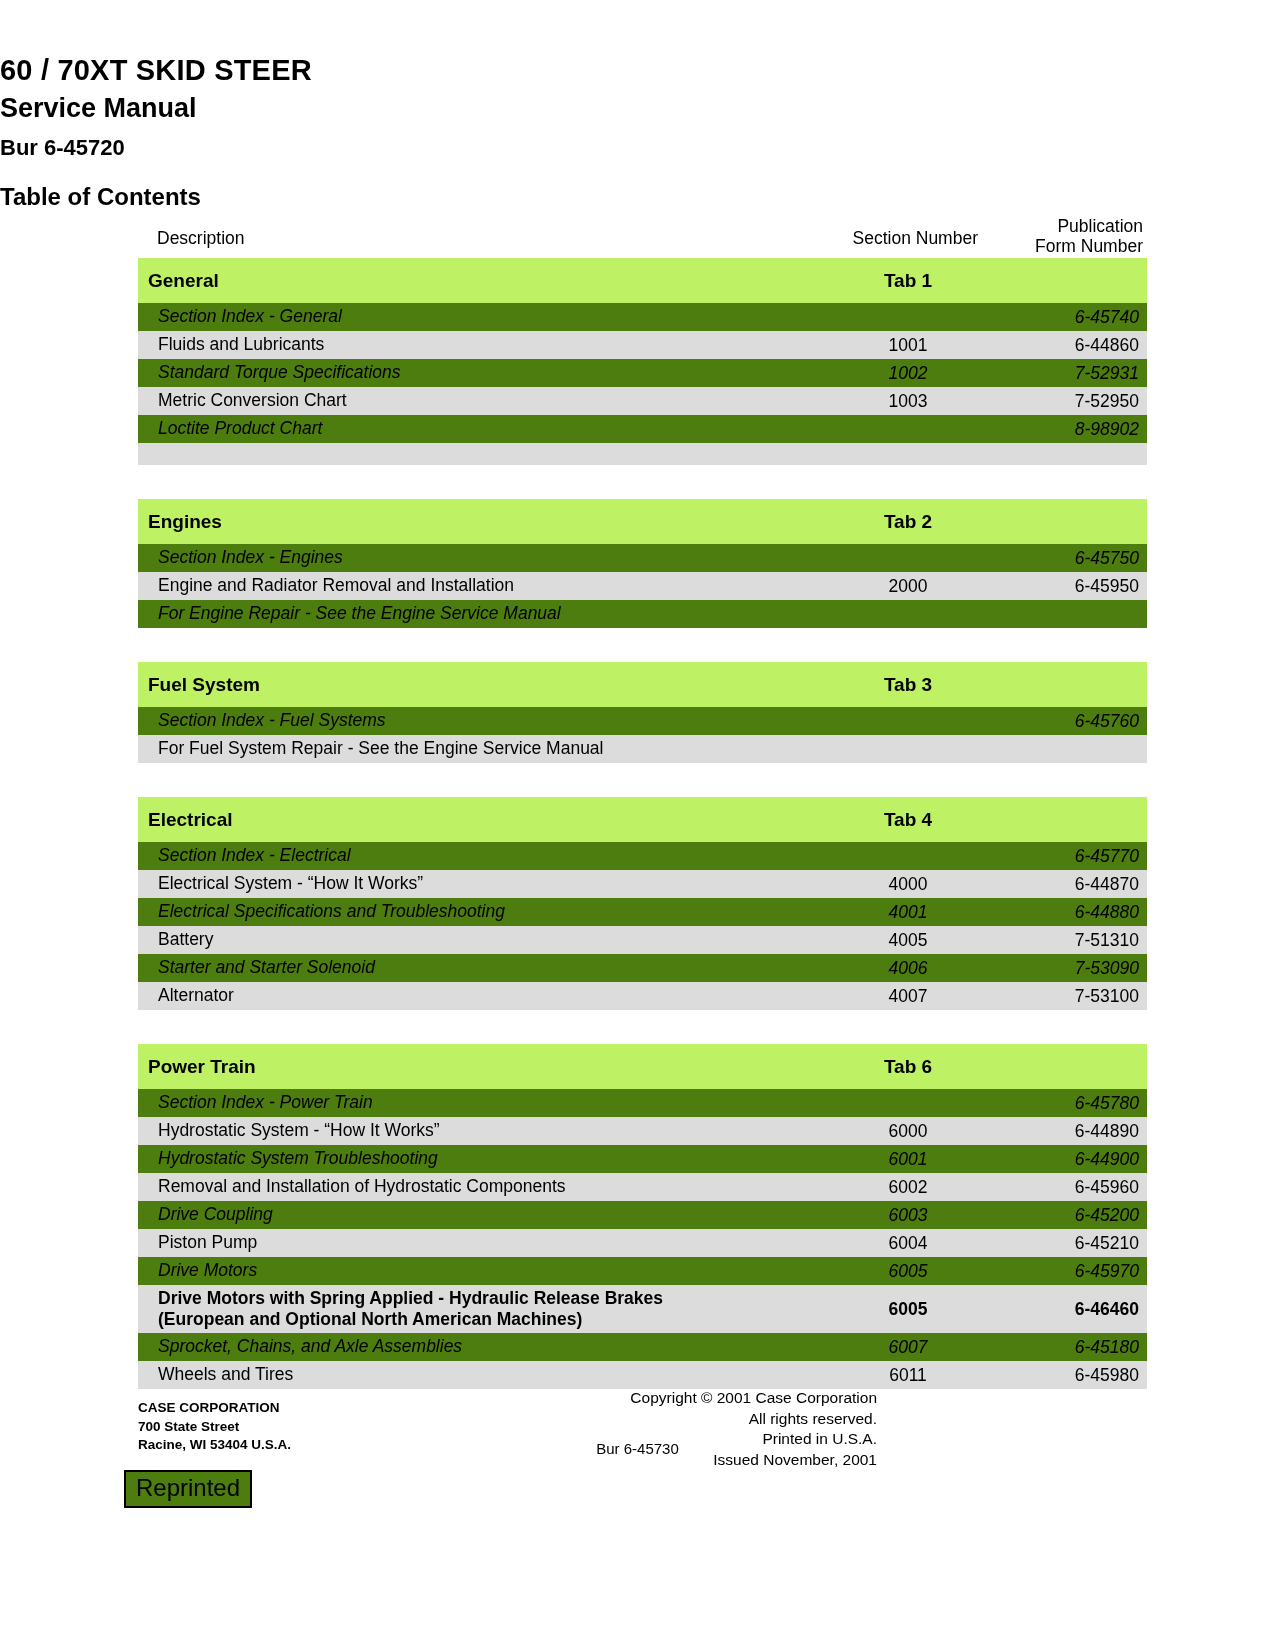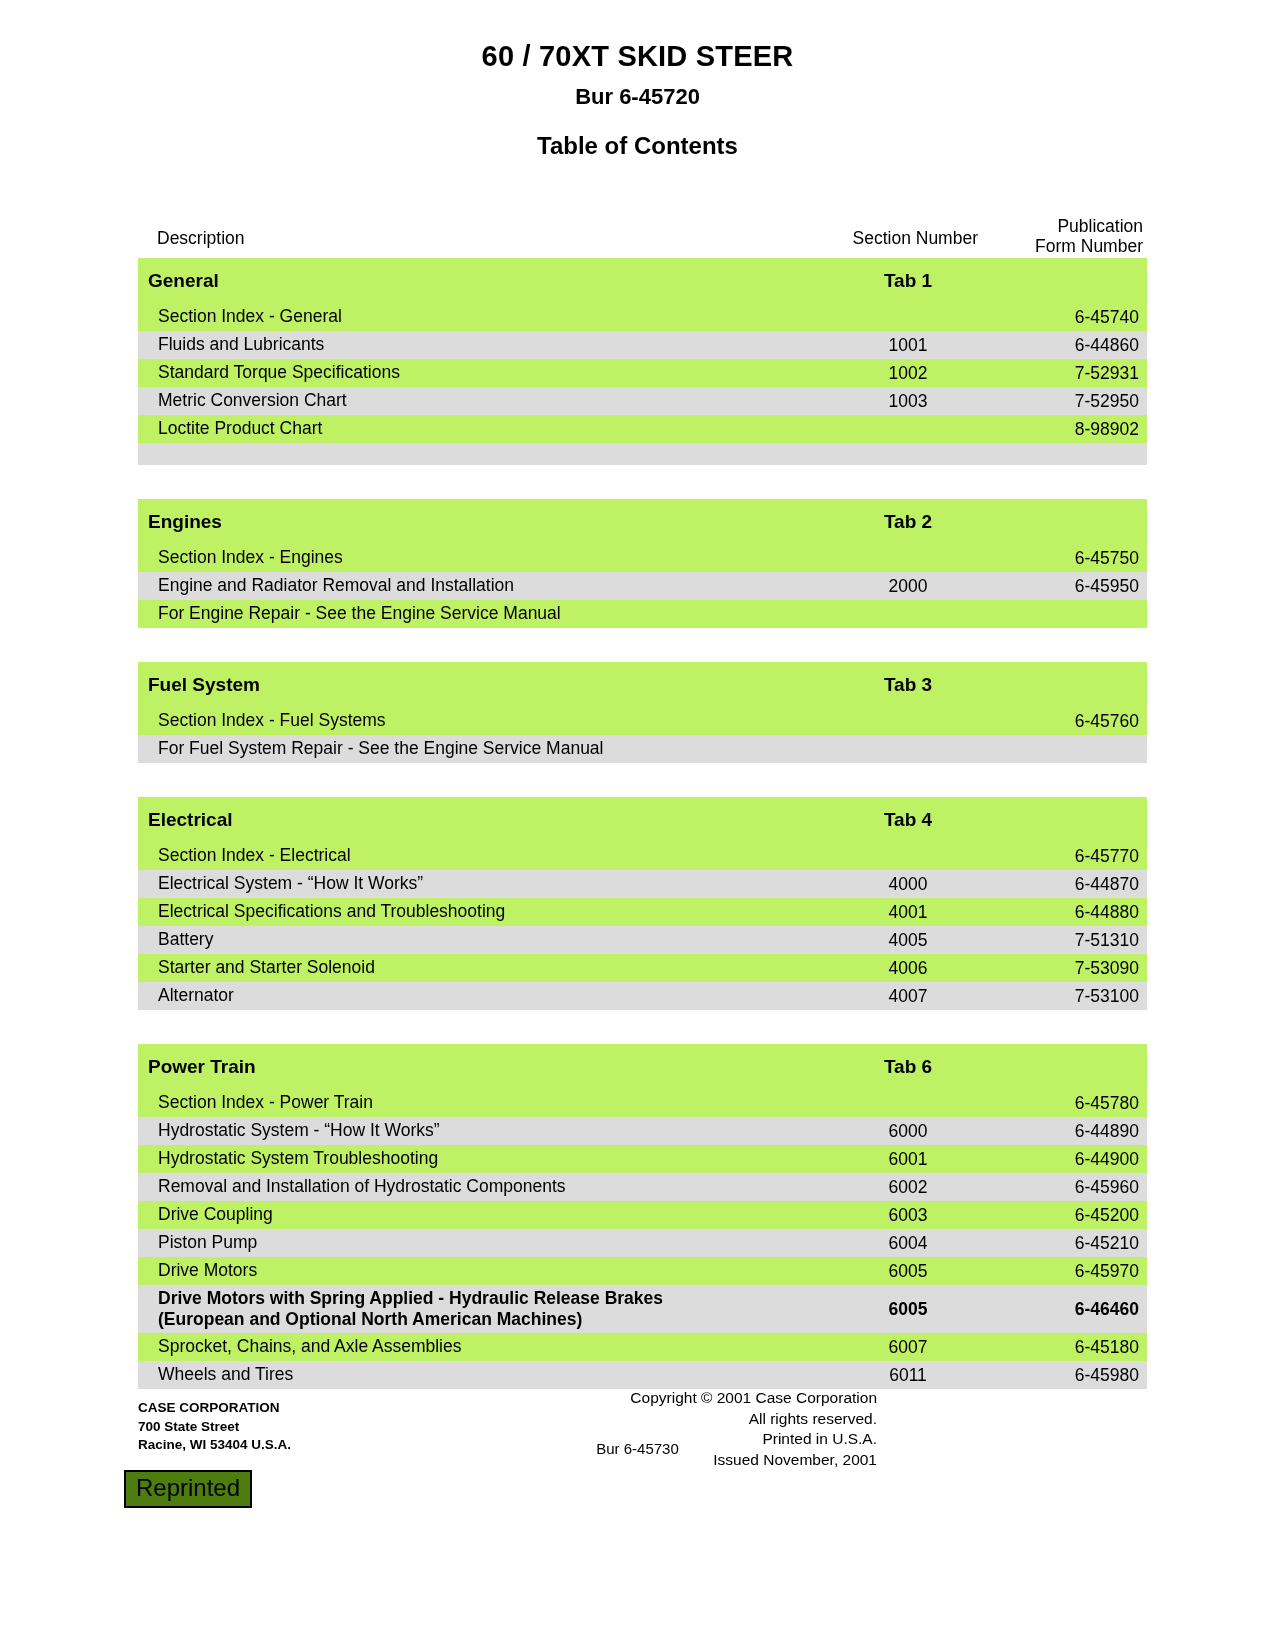--- a/index.html
+++ b/index.html
@@ -18,22 +18,22 @@
 
   .page {
     position: absolute;
     left: 0; top: 0;
     width: 1275px;
     height: 1650px;
   }
 
   
   .title-block {
-    text-align: center;
-    padding-top: 38px;
+    text-align: left;
+    padding-top: 52px;
   }
   .title-main {
     font-size: 29px;
     font-weight: bold;
     letter-spacing: 0.2px;
     line-height: 1.28;
   }
   .title-sub {
     font-size: 27px;
     font-weight: bold;
@@ -90,21 +90,21 @@
 
   .group { margin-bottom: 0; }
   .group-gap { height: 34px; }
 
   .row {
     position: relative;
     height: 28px;
     box-sizing: border-box;
   }
   .row.shaded { background: #dcdcdc; }
-  .row.plain  { background: #bef264; }
+  .row.plain  { background: #4d7c0f; font-style: italic; }
   .row.header {
     background: #bef264;
     height: 45px;
     padding-left: 19px;
   }
   .row.blank {
     background: #dcdcdc;
     height: 22px;
   }
   .row.tall { height: 48px; font-weight: bold; }
@@ -187,20 +187,21 @@
     background: #4d7c0f;
   }
 </style>
 </head>
 <body>
 
 <div class="page">
 
   <div class="title-block">
     <div class="title-main">60 / 70XT SKID STEER</div>
+    <div class="title-sub">Service Manual</div>
     <div class="title-bur">Bur 6-45720</div>
     <div class="title-toc">Table of Contents</div>
   </div>
 
   <div class="toc">
     <div class="colhead">
       <div class="ch-desc">Description</div>
       <div class="ch-sect">Section Number</div>
       <div class="ch-pub">
         <div>Publication</div>

